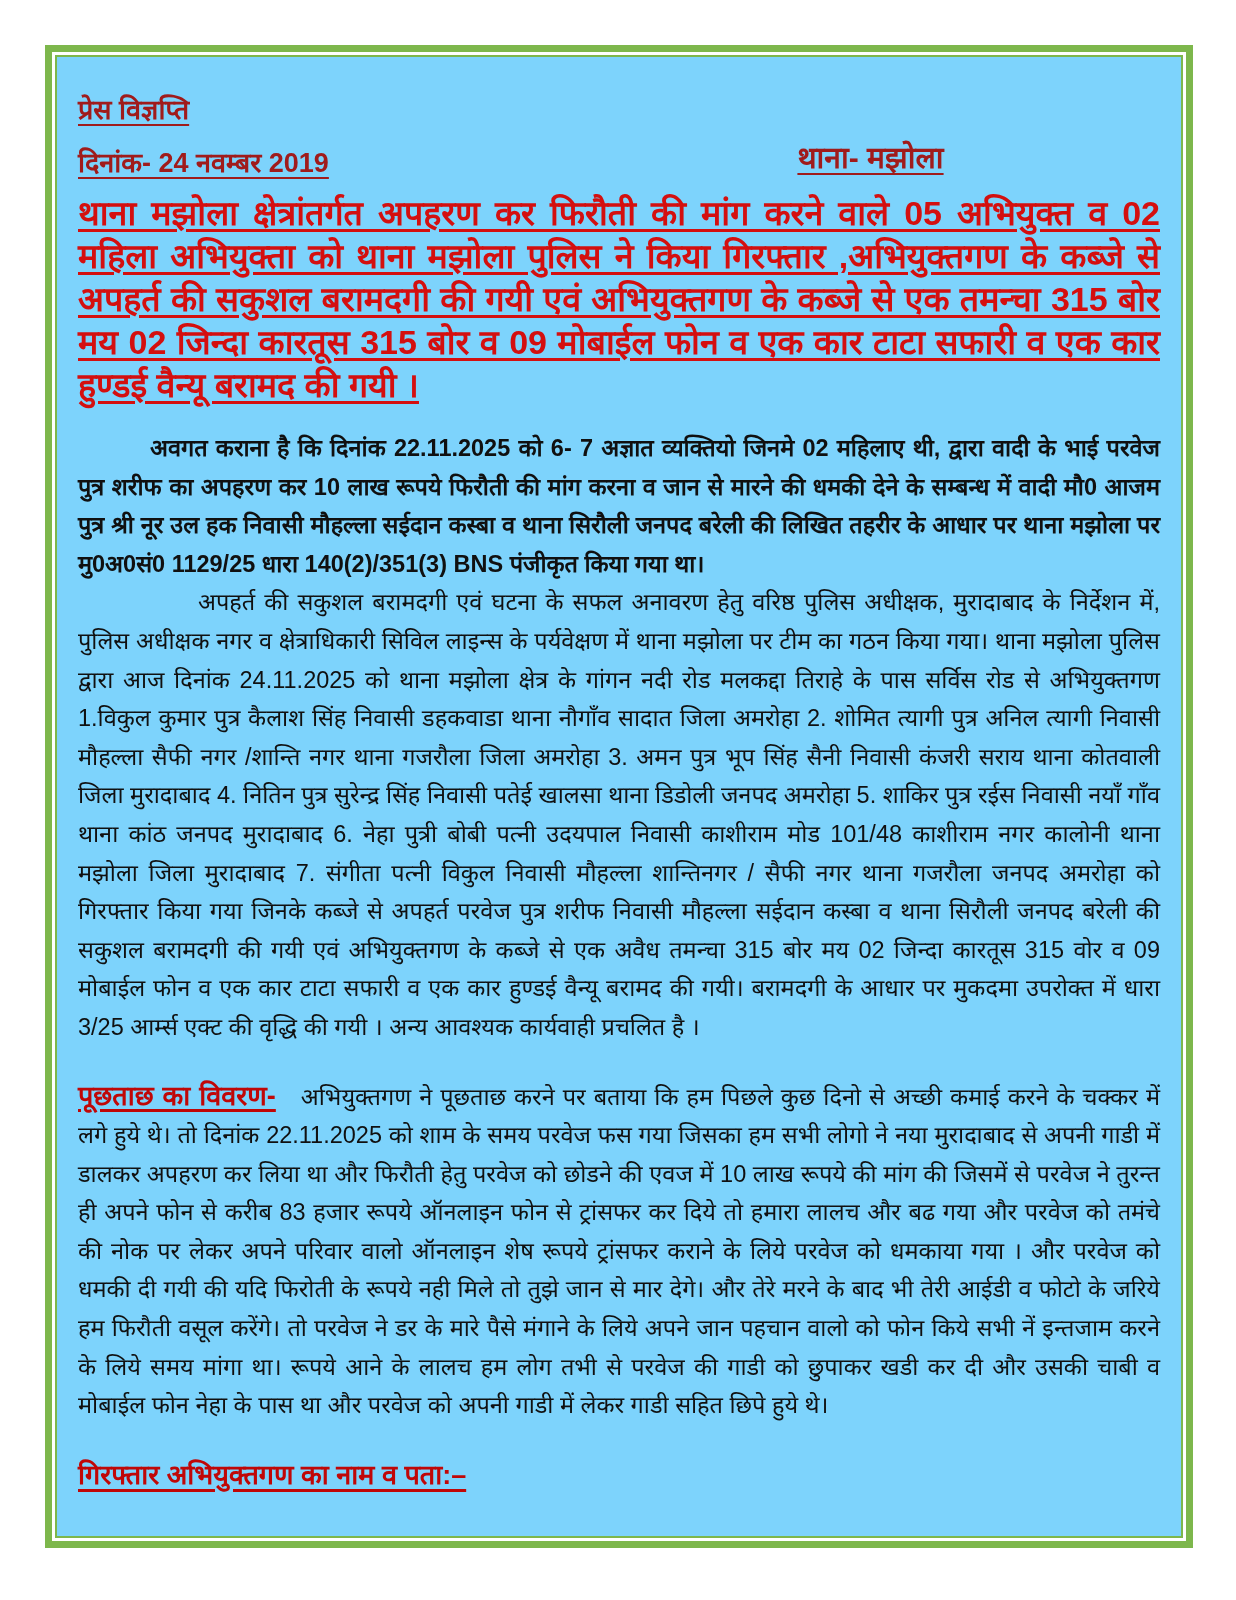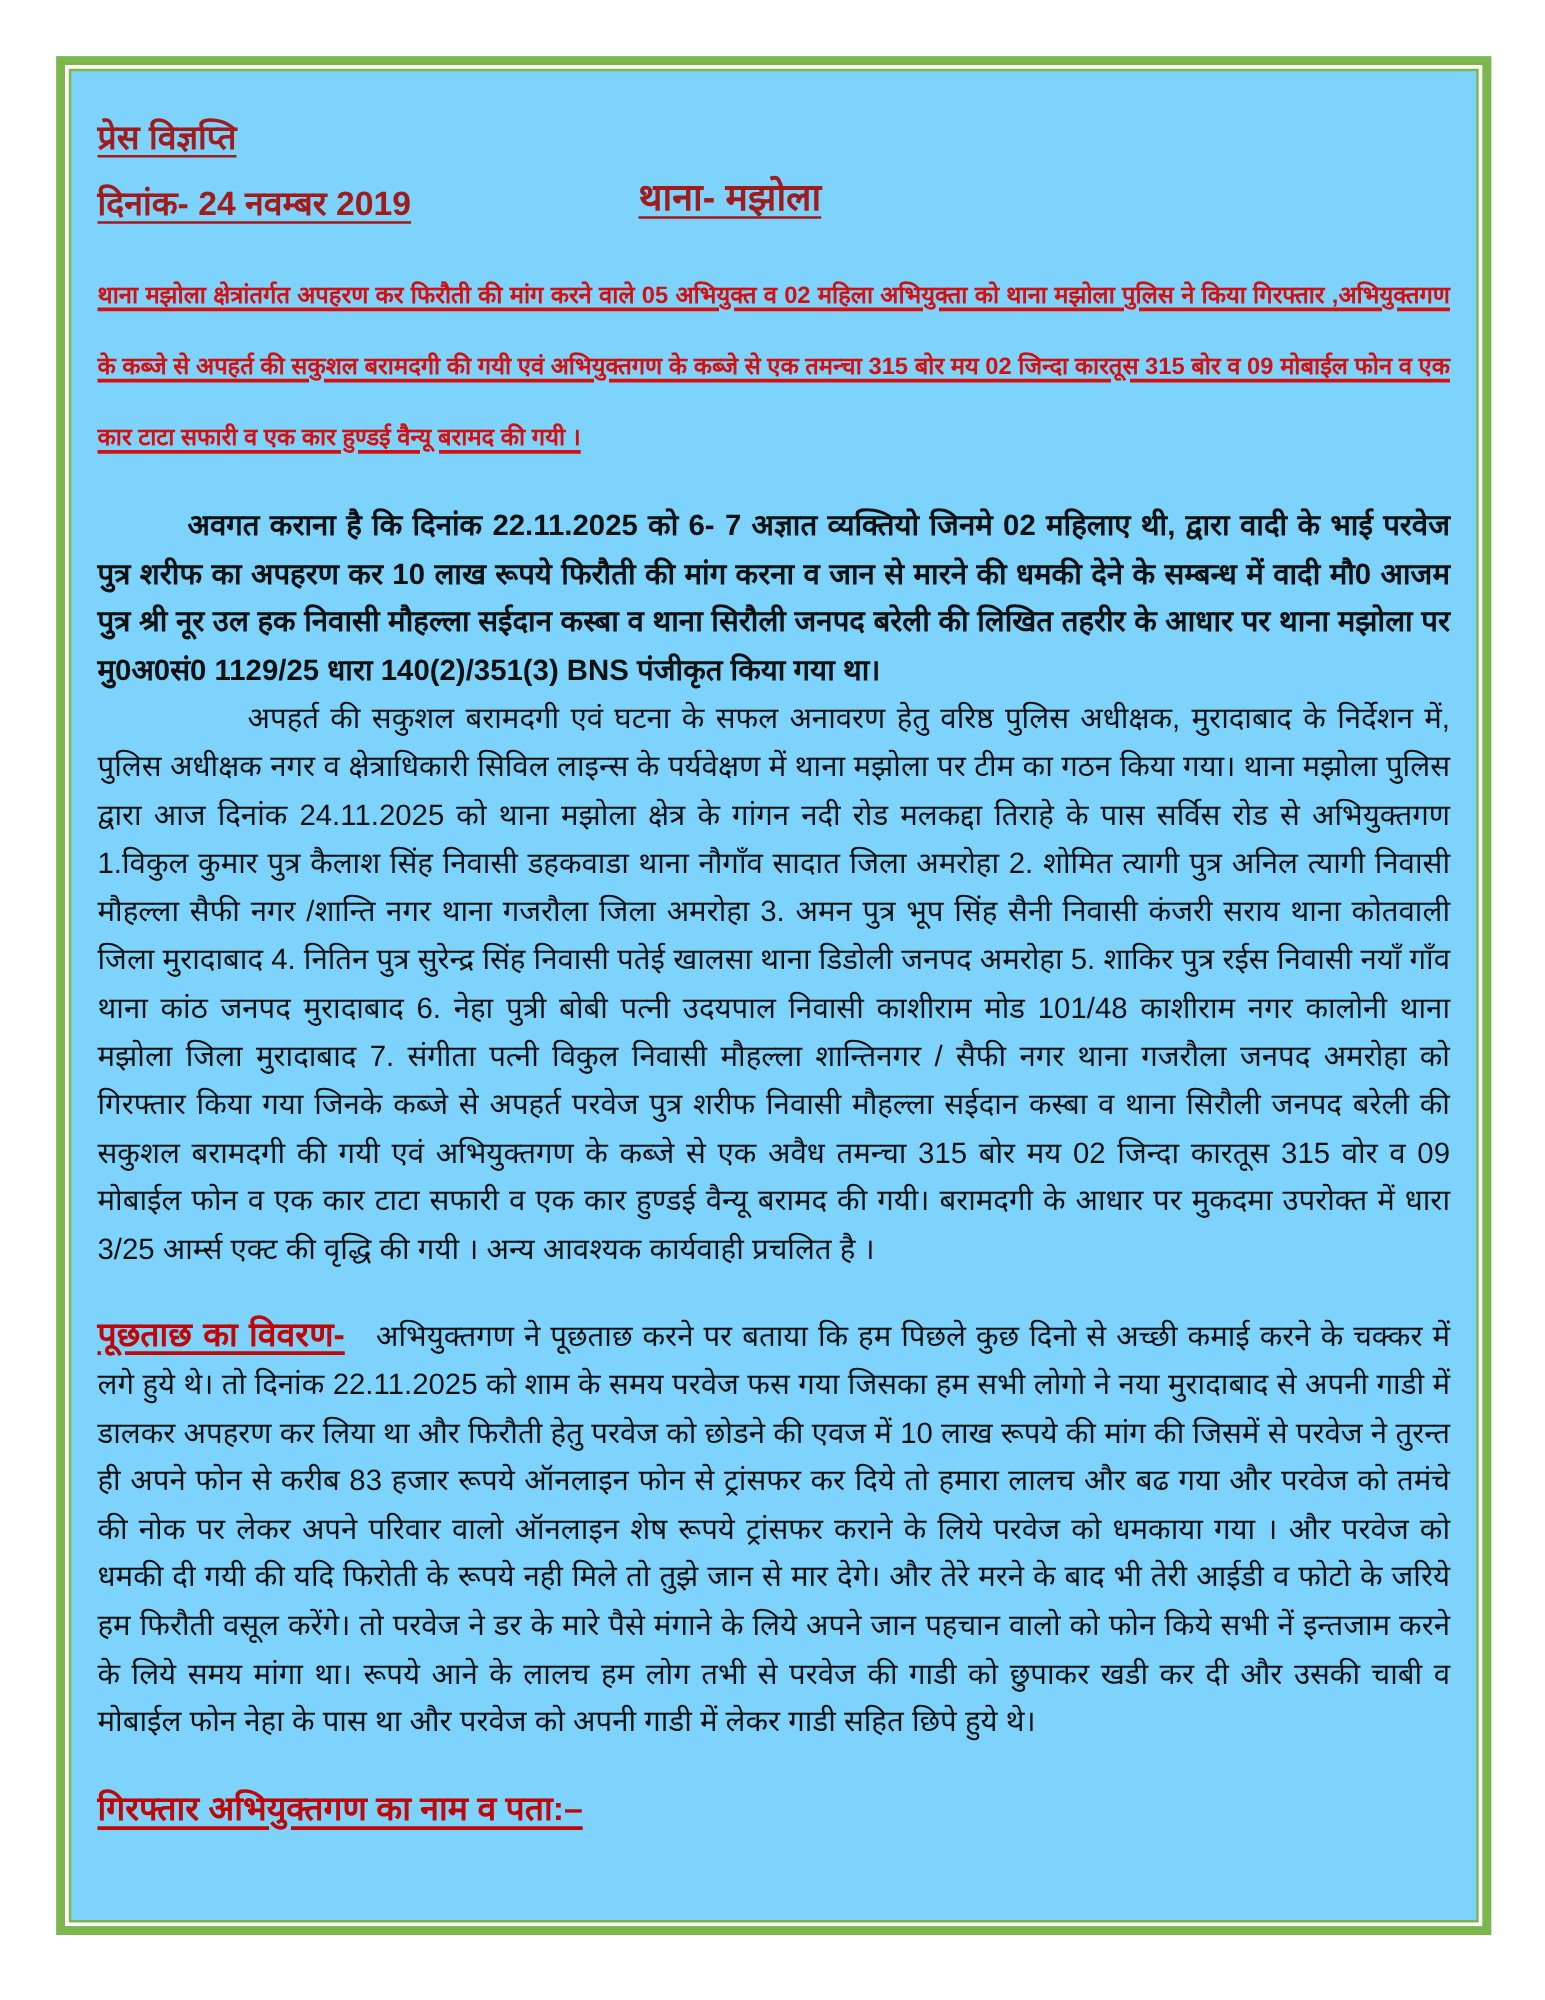--- a/index.html
+++ b/index.html
@@ -12,39 +12,39 @@
     box-sizing:border-box;background:#7dd3fc;
     border:7px solid #7db74c;
     box-shadow: inset 0 0 0 3px #ffffff, inset 0 0 0 5px #7db74c;
     padding:20px 26px 10px 26px;
     overflow:hidden;
   }
   
   .header{display:flex;align-items:flex-start;}
   .header-left{width:40%;padding-top:18px;}
   .header-center{width:20%;text-align:center;}
-  .header-right{width:40%;padding-top:64px;}
+  .header-right{width:40%;text-align:right;padding-top:64px;}
   .red-head{
     color:#a01b1b;font-weight:bold;font-size:27px;
     text-decoration:underline;text-decoration-thickness:2px;text-underline-offset:5px;
     display:inline-block;
   }
   .date-line{margin-top:16px;}
   .thana{font-size:30px;color:#a01b1b;}
   .logo-svg{width:118px;height:132px;}
   
   .banner{
     margin:14px auto 0 auto;width:668px;height:72px;
     background:linear-gradient(90deg,#e11420 0%,#96105f 52%,#3f0d9d 100%);
     color:#fff;font-family:"Liberation Serif",serif;font-weight:bold;
     font-size:54px;text-align:center;line-height:70px;letter-spacing:1px;
   }
   
   .headline{
-    margin-top:28px;color:#d40f0f;font-weight:bold;font-size:19px;line-height:57px;
+    margin-top:12px;color:#d40f0f;font-weight:bold;font-size:34px;line-height:43px;
     text-align:justify;text-decoration:underline;text-decoration-thickness:2.5px;
     text-underline-offset:4px;
   }
   
   .para{font-size:23.5px;line-height:38.6px;text-align:justify;color:#101010;}
   .para1{margin-top:22px;text-indent:72px;font-weight:bold;}
   .para2{text-indent:120px;}
   .inv{margin-top:30px;}
   .inv-label{
     color:#c00707;font-weight:bold;font-size:27px;

